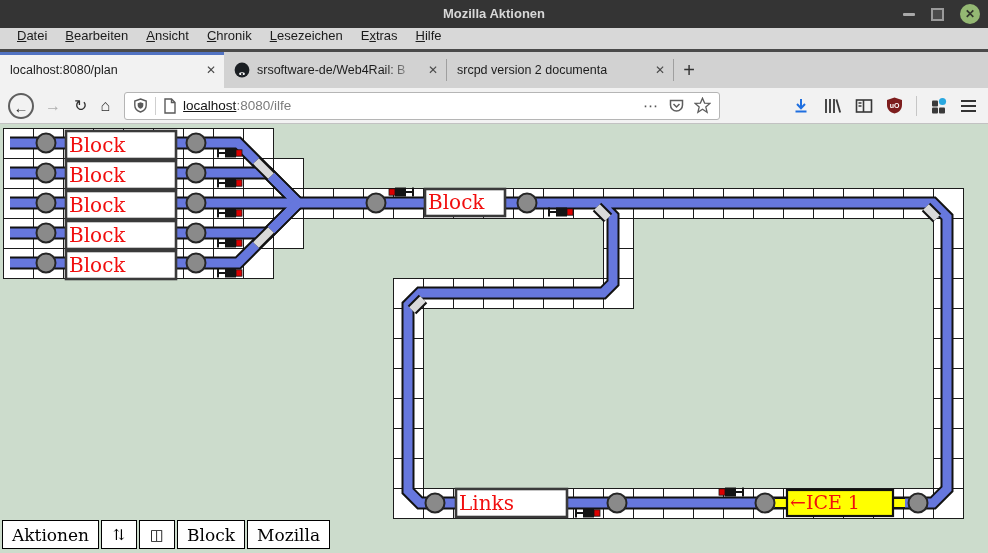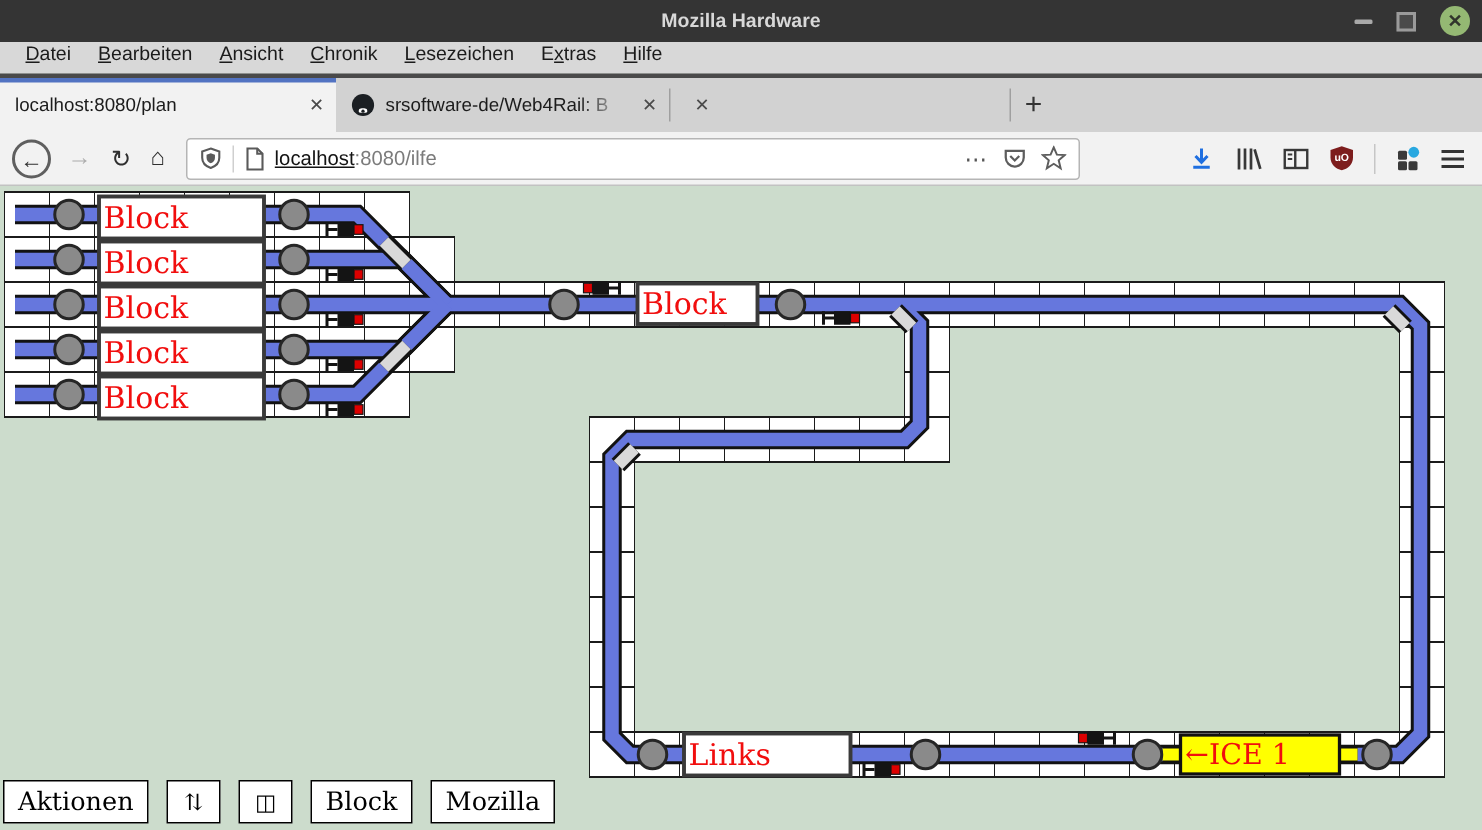--- a/index.html
+++ b/index.html
@@ -53,28 +53,28 @@
   .vsep{width:1px;height:20px;background:#c6c6c6;}
   .burger{display:flex;flex-direction:column;gap:3px;}
   .burger div{width:15px;height:2px;background:#333;}
   
   .content{position:absolute;top:124px;left:0;width:988px;height:458px;background:#ccdccc;}
   .plan-svg{position:absolute;top:0;left:0;}
   
   .bottombar{position:absolute;left:2px;top:396px;height:29px;display:flex;}
   .bbtn{height:29px;box-sizing:border-box;background:#fff;border:1px solid #000;
        font-family:"DejaVu Serif","Liberation Serif",serif;font-size:17px;color:#000;
-       display:flex;align-items:center;justify-content:center;padding:0 9px;margin-right:12px;}
+       display:flex;align-items:center;justify-content:center;padding:0 9px;margin-right:2px;}
   .bbtn.iconb{width:36px;font-size:15px;padding:0;}
 </style>
 </head>
 <body>
 
 <div class="titlebar">
-  <div class="title">Mozilla Hardware</div>
+  <div class="title">Mozilla Aktionen</div>
   <div class="winctrls">
     <div class="minbtn"></div>
     <div class="maxbtn"></div>
     <div class="closebtn">✕</div>
   </div>
 </div>
 
 <div class="menubar">
     <span class="menu-item"><u>D</u>atei</span>
     <span class="menu-item"><u>B</u>earbeiten</span>
@@ -94,20 +94,21 @@
     <svg class="gh-icon" width="16" height="16" viewBox="0 0 16 16">
       <circle cx="8" cy="8" r="7.4" fill="#1b1f23"></circle>
       <path d="M5.2 12.6 C5 10.9 5.6 10.2 8 10.2 C10.4 10.2 11 10.9 10.8 12.6 C10 13.4 6 13.4 5.2 12.6 Z" fill="#ffffff"></path>
       <circle cx="8" cy="12.1" r="1.1" fill="#1b1f23"></circle>
     </svg>
     <span class="tab-title fade">srsoftware-de/Web4Rail: B</span>
     <span class="tab-close">✕</span>
   </div>
   <div class="tabsep"></div>
   <div class="tab tab3">
+    <span class="tab-title fade">srcpd version 2 documenta</span>
     <span class="tab-close">✕</span>
   </div>
   <div class="tabsep"></div>
   <div class="newtab">+</div>
 </div>
 
 <div class="navbar">
   <div class="navbtn backbtn">←</div>
   <div class="navbtn fwdbtn">→</div>
   <div class="navbtn reloadbtn">↻</div>

